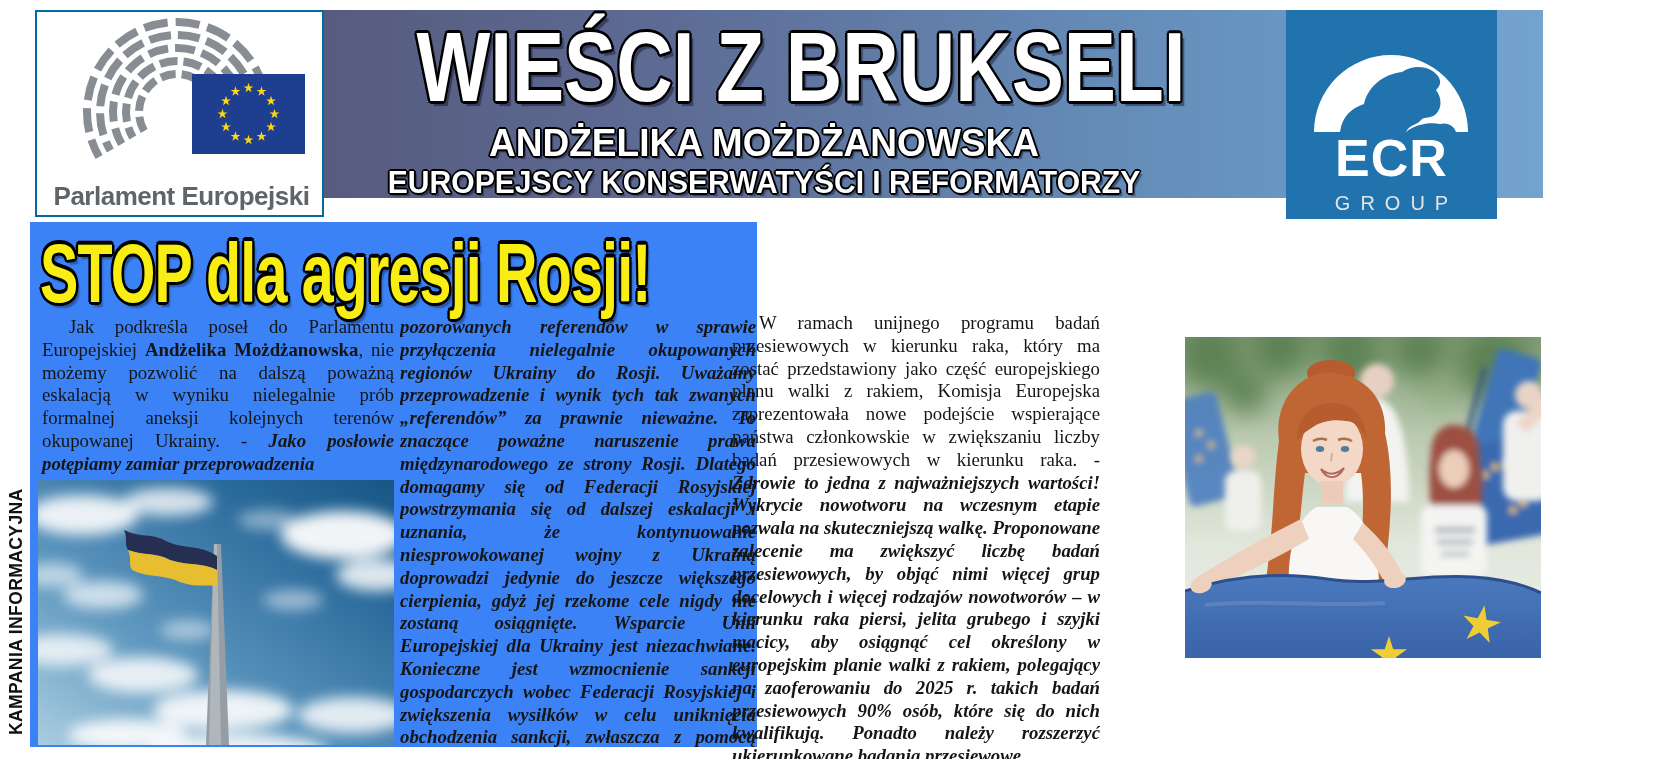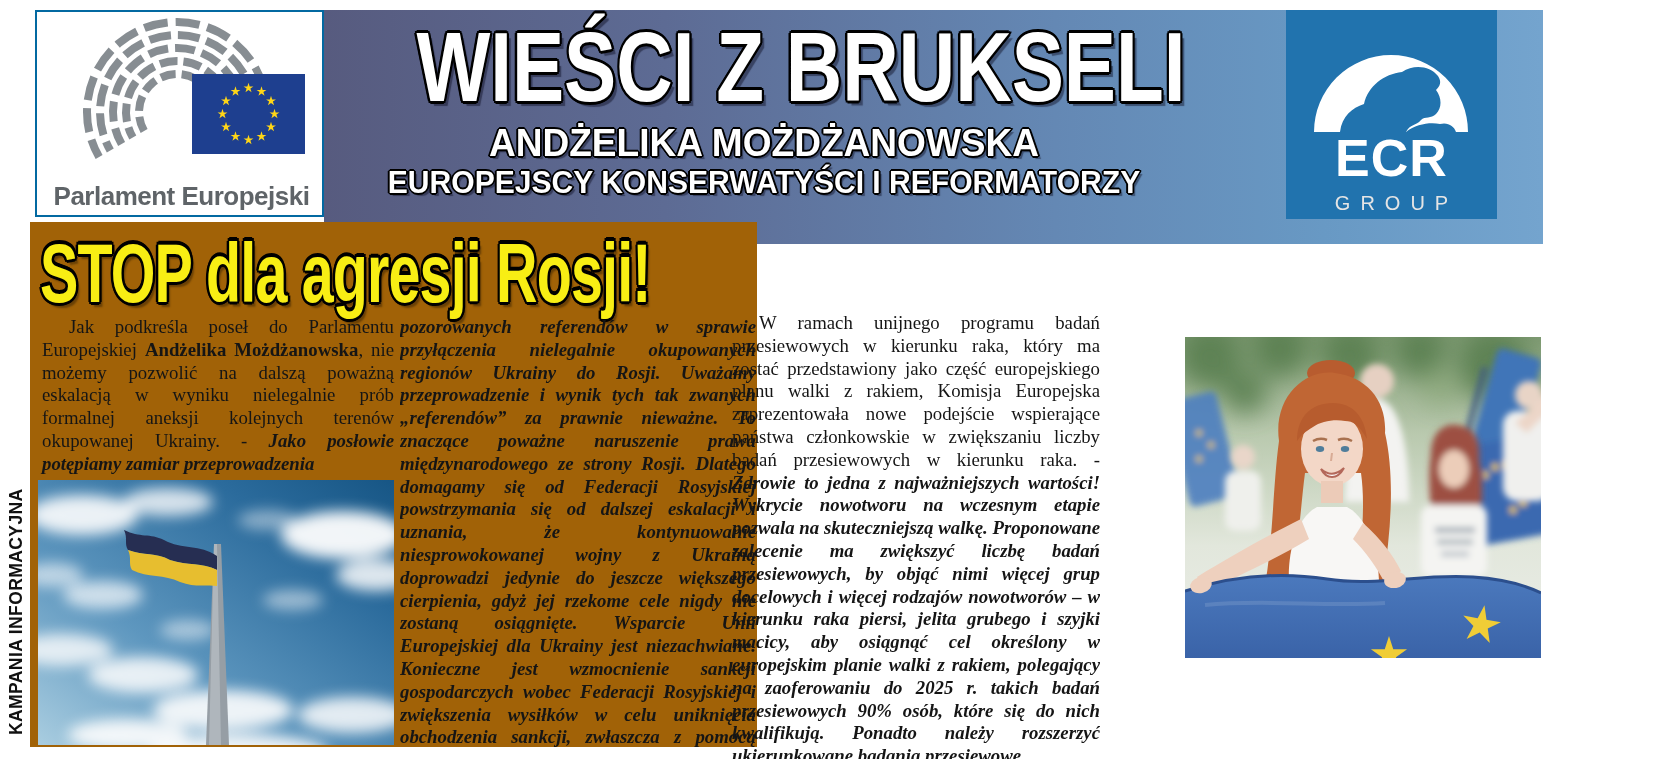--- a/index.html
+++ b/index.html
@@ -12,21 +12,21 @@
     letter-spacing:.4px;white-space:nowrap;}
 
   
   .logo-box{position:absolute;left:35px;top:10px;width:289px;height:207px;background:#fff;
     border:2px solid #0369a1;box-sizing:border-box;}
   .logo-box svg{position:absolute;left:0;top:2px;}
   .ep-caption{position:absolute;left:8px;right:4px;bottom:3px;text-align:center;
     font-family:"Liberation Sans",sans-serif;font-weight:bold;font-size:26px;color:#5f6468;
     letter-spacing:-0.5px;}
 
-  .band{position:absolute;left:324px;top:10px;width:1219px;height:234px;
+  .band{position:absolute;left:324px;top:10px;width:1219px;height:188px;
     background:linear-gradient(90deg,#575b7f 0%,#5d6b94 28%,#6488b4 60%,#6899c4 82%,#74a4ce 100%);}
   .band-text{position:absolute;left:0;top:0;width:880px;height:209px;text-align:center;}
   .band-title{position:absolute;left:0;width:100%;top:6px;
     font-family:"Liberation Sans",sans-serif;font-weight:bold;font-size:99px;line-height:102px;
     color:#fff;white-space:nowrap;transform:scaleX(0.79);transform-origin:center;
     -webkit-text-stroke:3px #000;paint-order:stroke fill;
     text-shadow:-3px 0 #000,3px 0 #000,0 -3px #000,0 3px #000,-2px -2px #000,2px -2px #000,
       -2px 2px #000,2px 2px #000,5px 5px 1px rgba(10,10,30,.45);}
   .band-name{position:absolute;left:0;width:100%;top:112px;
     font-family:"Liberation Sans",sans-serif;font-weight:bold;font-size:39px;line-height:42px;
@@ -44,21 +44,21 @@
   .ecr{position:absolute;left:962px;top:0;width:211px;height:209px;background:#2173ae;}
   .ecr svg{position:absolute;left:0;top:6px;}
   .ecr-word{position:absolute;left:0;width:100%;top:114px;text-align:center;
     font-family:"Liberation Sans",sans-serif;font-weight:bold;font-size:52px;line-height:68px;
     color:#fff;letter-spacing:1px;}
   .ecr-group{position:absolute;left:0;width:100%;top:182px;text-align:center;
     font-family:"Liberation Sans",sans-serif;font-weight:normal;font-size:20px;color:#e5e5e5;
     letter-spacing:10px;text-indent:10px;}
 
   
-  .panel{position:absolute;left:30px;top:222px;width:727px;height:525px;background:#a16207;}
+  .panel{position:absolute;left:30px;top:222px;width:727px;height:525px;background:#3b82f6;}
   .hl-left{position:absolute;left:10px;top:4px;
     font-family:"Liberation Sans",sans-serif;font-weight:bold;font-size:70px;
     color:#f8ee14;white-space:nowrap;letter-spacing:-1px;
     transform:scale(0.82,1.18);transform-origin:0 0;
     -webkit-text-stroke:2.5px #000;paint-order:stroke fill;
     text-shadow:-3px 0 #000,3px 0 #000,0 -3px #000,0 3px #000,-2px -2px #000,2px -2px #000,
       -2px 2px #000,2px 2px #000,4px 5px 2px rgba(0,0,0,.35);}
   .body-text{font-family:"Liberation Serif",serif;font-size:18.8px;line-height:22.8px;
     color:#151515;text-align:justify;}
   .col1{position:absolute;left:12px;top:94px;width:352px;text-indent:27px;}

